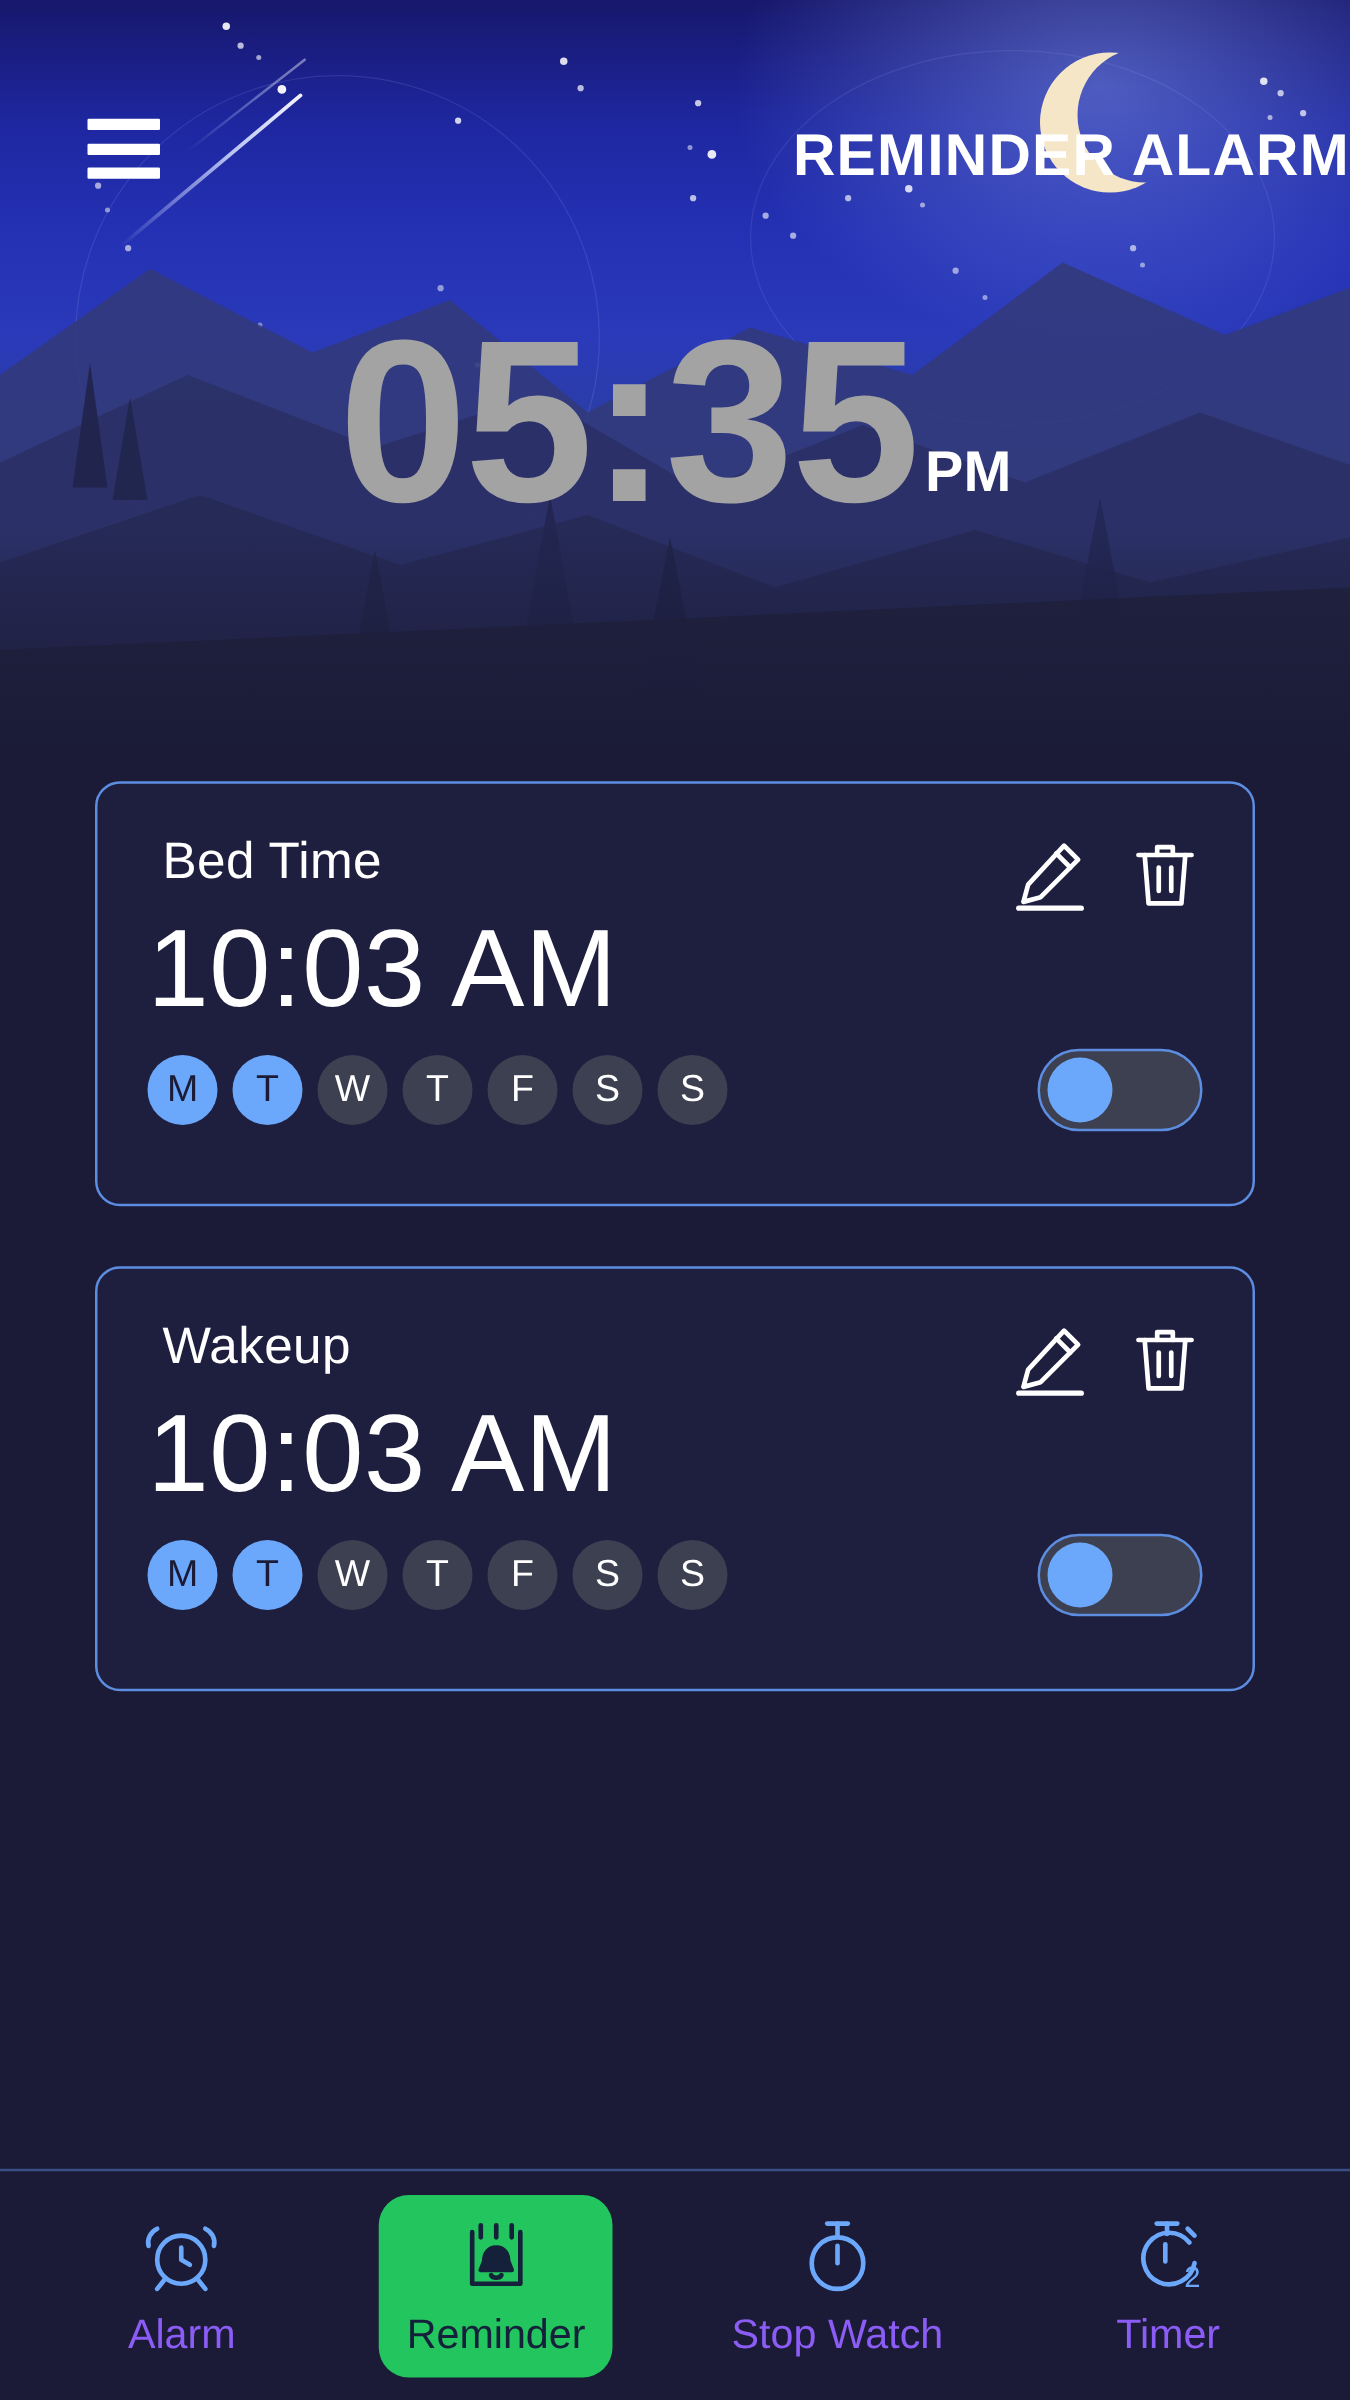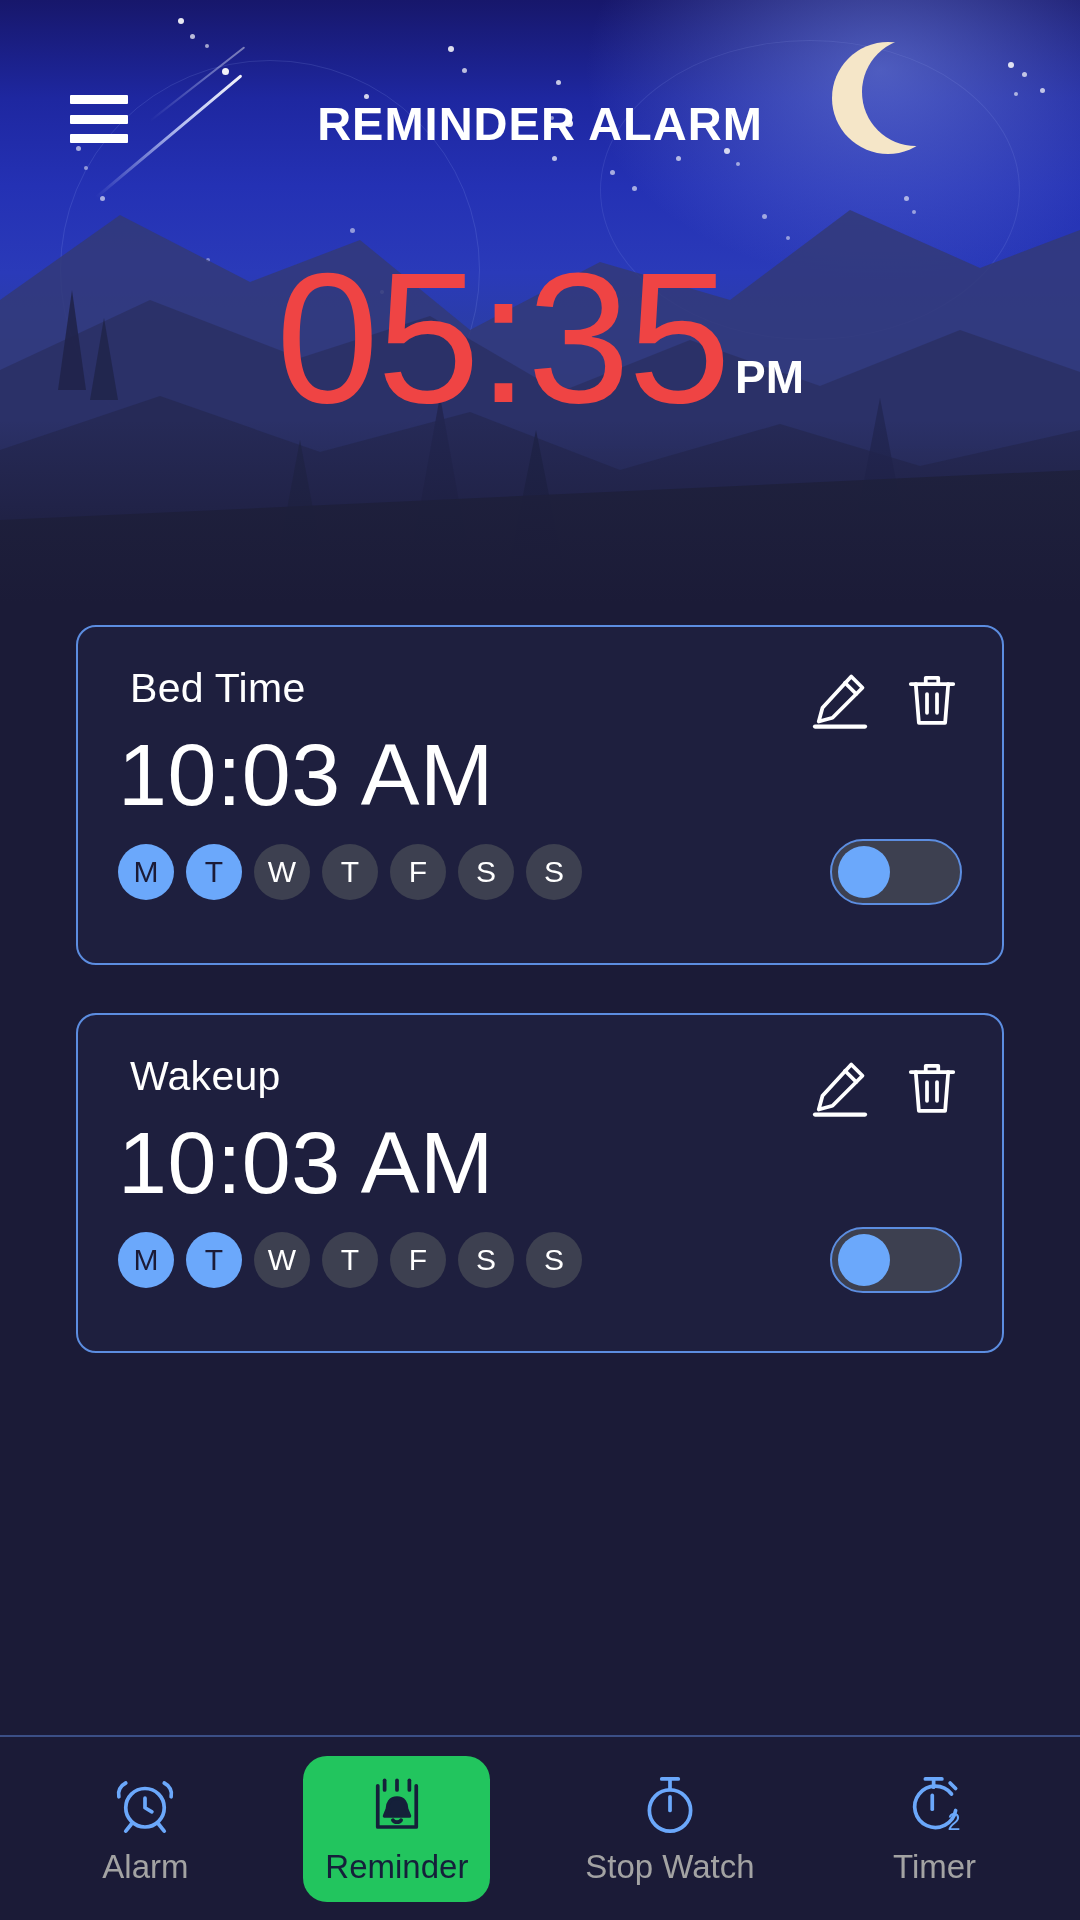--- a/index.html
+++ b/index.html
@@ -48,21 +48,21 @@
 
   
   .mountains { position:absolute; left:0; top:0; width:1080px; height:620px; }
 
   
   .clock {
     position:absolute; left:0; top:252px; width:1080px;
     display:flex; align-items:flex-end; justify-content:center;
   }
   .clock-time {
-    font-size:185px; font-weight:normal; color:#ef4444;
+    font-size:185px; font-weight:bold; color:#a3a3a3;
     letter-spacing:-2px; line-height:.93;
     font-family:"Liberation Sans", sans-serif;
   }
   .clock-ampm {
     font-size:46px; font-weight:bold; color:#ffffff;
     margin-left:6px; padding-bottom:20px; letter-spacing:0px;
   }
 
   
   .topbar {
@@ -72,21 +72,21 @@
     position:absolute; left:70px; top:95px;
     width:58px; height:48px; display:flex;
     flex-direction:column; justify-content:space-between;
     cursor:pointer;
   }
   .menu-btn span {
     display:block; width:100%; height:9px; background:#ffffff; border-radius:1px;
   }
   .app-title {
     position:absolute; left:0; top:96px; width:1080px;
-    text-align:center; color:#ffffff;
+    text-align:right; color:#ffffff;
     font-size:47px; font-weight:bold; letter-spacing:1px;
   }
 
   
   .cards {
     position:absolute; left:0; top:625px; width:1080px; z-index:4;
   }
   .card {
     position:relative;
     margin:0 76px 48px 76px;
@@ -138,21 +138,21 @@
     background:#1b1b37;
     display:flex; align-items:center; justify-content:space-around;
     padding:0 24px; z-index:6;
   }
   .nav-item {
     display:flex; flex-direction:column; align-items:center;
     gap:10px; cursor:pointer; padding:16px 22px; border-radius:24px;
     min-width:170px;
   }
   .nav-item.active { background:#22c55e; }
-  .nav-label { font-size:33px; color:#a3a3a3; }
+  .nav-label { font-size:33px; color:#8b5cf6; }
   .nav-item.active .nav-label { color:#15203a; }
   .nav-ico { width:66px; height:66px; display:block; }
 </style>
 </head>
 <body>
 
 <div id="app">
 
   <div class="hero">
     <div class="sky"></div>

